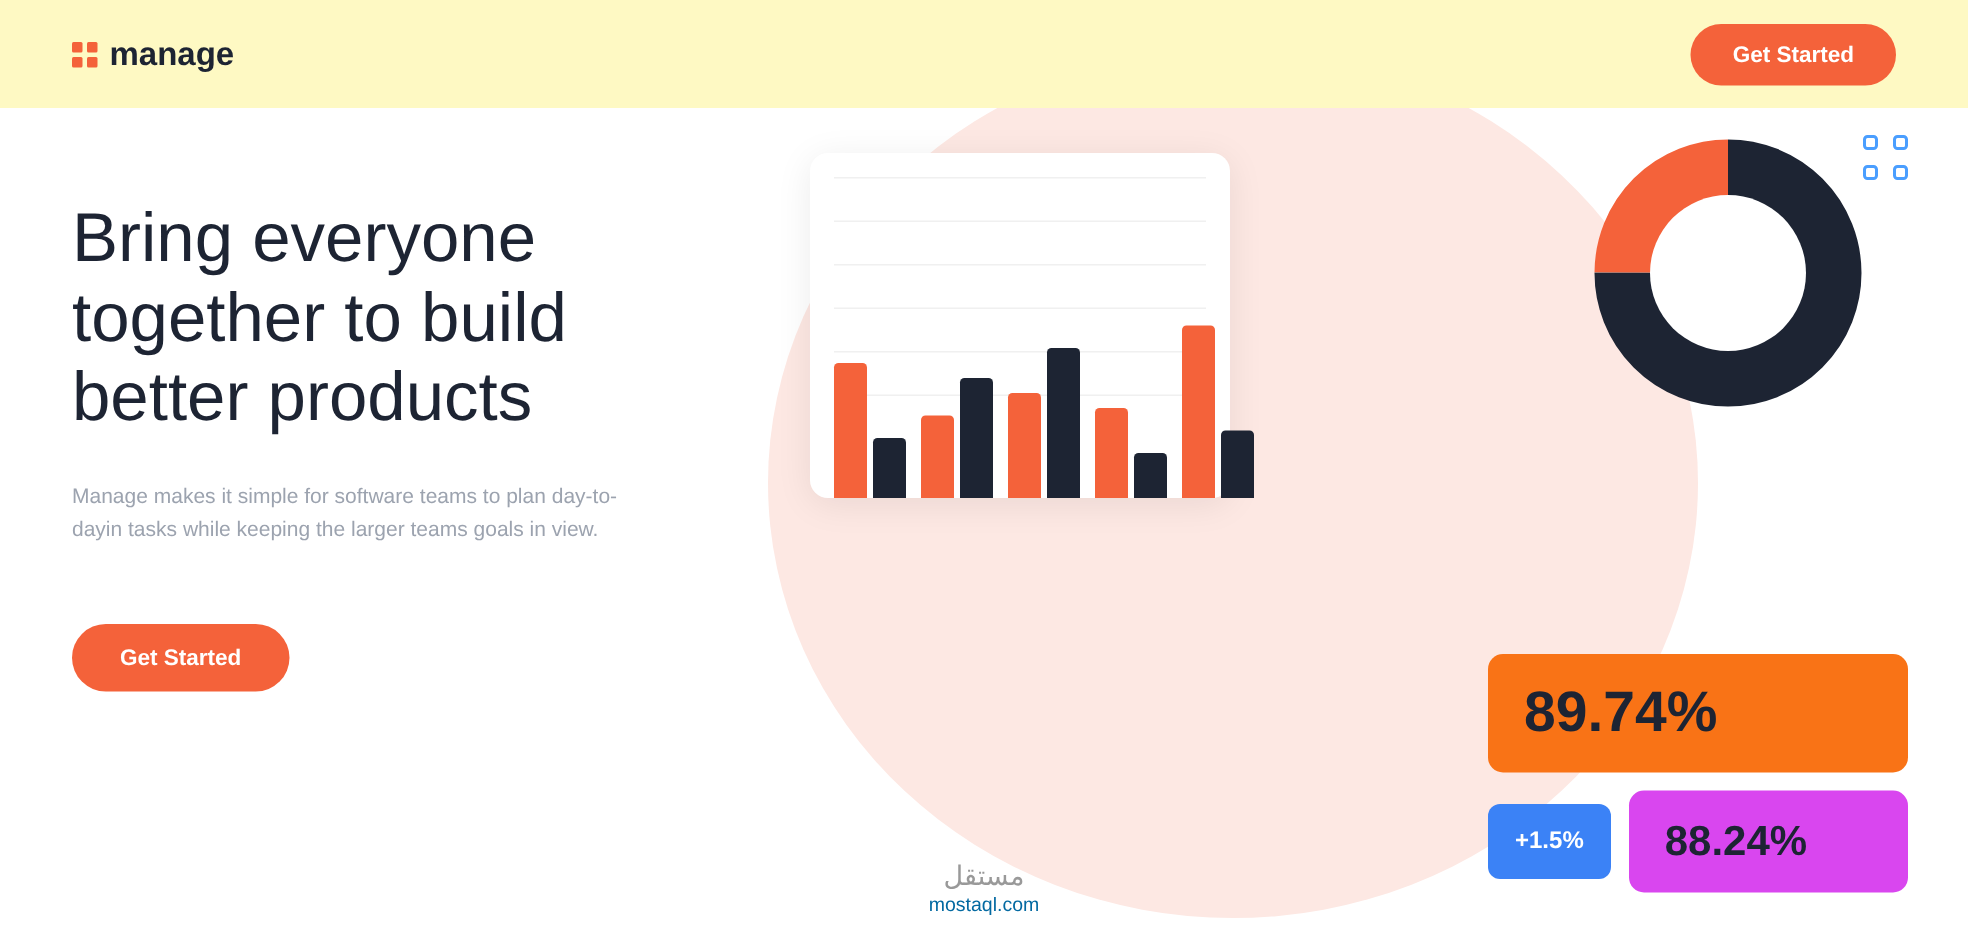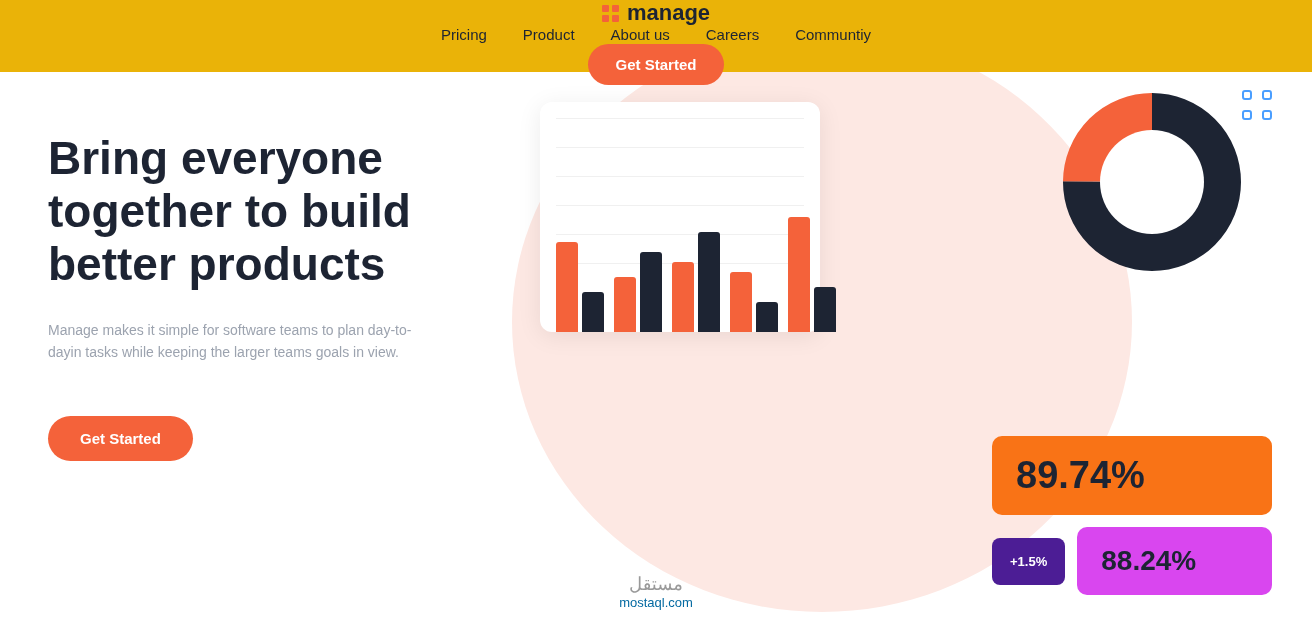--- a/index.html
+++ b/index.html
@@ -12,24 +12,23 @@
       position: relative;
     }
 
     
     .navbar {
       display: flex;
       align-items: center;
       justify-content: space-between;
       padding: 0 48px;
       height: 72px;
-      background: #eab308;
+      background: #fef9c3;
       position: relative;
       z-index: 10;
-      flex-direction: column;
     }
     .logo {
       display: flex;
       align-items: center;
       gap: 8px;
     }
     .logo-dots {
       display: grid;
       grid-template-columns: 1fr 1fr;
       gap: 3px;
@@ -91,21 +90,21 @@
     
     .hero-left {
       position: relative;
       z-index: 5;
       padding: 60px 0 0 48px;
       width: 480px;
       flex-shrink: 0;
     }
     .hero-title {
       font-size: 46px;
-      font-weight: 700;
+      font-weight: 400;
       color: #1d2433;
       line-height: 1.15;
       margin-bottom: 28px;
     }
     .hero-subtitle {
       font-size: 14px;
       color: #9ca3af;
       line-height: 1.6;
       max-width: 380px;
       margin-bottom: 53px;
@@ -222,25 +221,25 @@
       font-size: 38px;
       font-weight: 700;
       color: #1d2433;
     }
     .stat-row {
       display: flex;
       gap: 12px;
       align-items: center;
     }
     .stat-badge {
-      background: #4c1d95;
+      background: #3b82f6;
       color: #fff;
       border-radius: 8px;
       padding: 16px 18px;
-      font-size: 13px;
+      font-size: 16px;
       font-weight: 700;
       flex-shrink: 0;
     }
     .stat-secondary {
       background: #d946ef;
       border-radius: 10px;
       padding: 18px 24px;
       flex: 1;
     }
     .stat-value-secondary {
@@ -276,27 +275,20 @@
   <div class="logo">
     <div class="logo-dots">
       <div class="logo-dot"></div>
       <div class="logo-dot"></div>
       <div class="logo-dot"></div>
       <div class="logo-dot"></div>
     </div>
     <span class="logo-text">manage</span>
   </div>
 
-  <ul class="nav-links">
-    <li><a href="#">Pricing</a></li>
-    <li><a href="#">Product</a></li>
-    <li><a href="#">About us</a></li>
-    <li><a href="#">Careers</a></li>
-    <li><a href="#">Communtiy</a></li>
-  </ul>
 
   <button class="btn-get-started">Get Started</button>
 </nav>
 
 <section class="hero">
 
   <div class="bg-blob"></div>
 
   <div class="hero-left">
     <h1 class="hero-title">Bring everyone together to build better products</h1>

